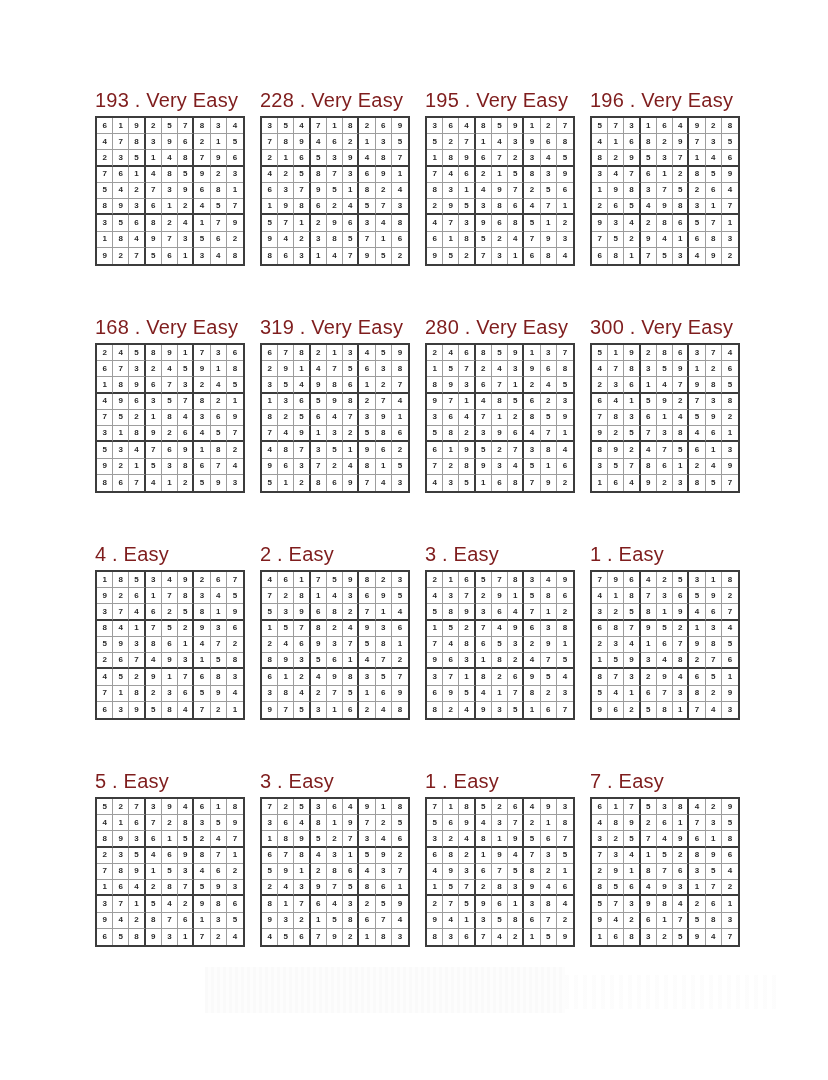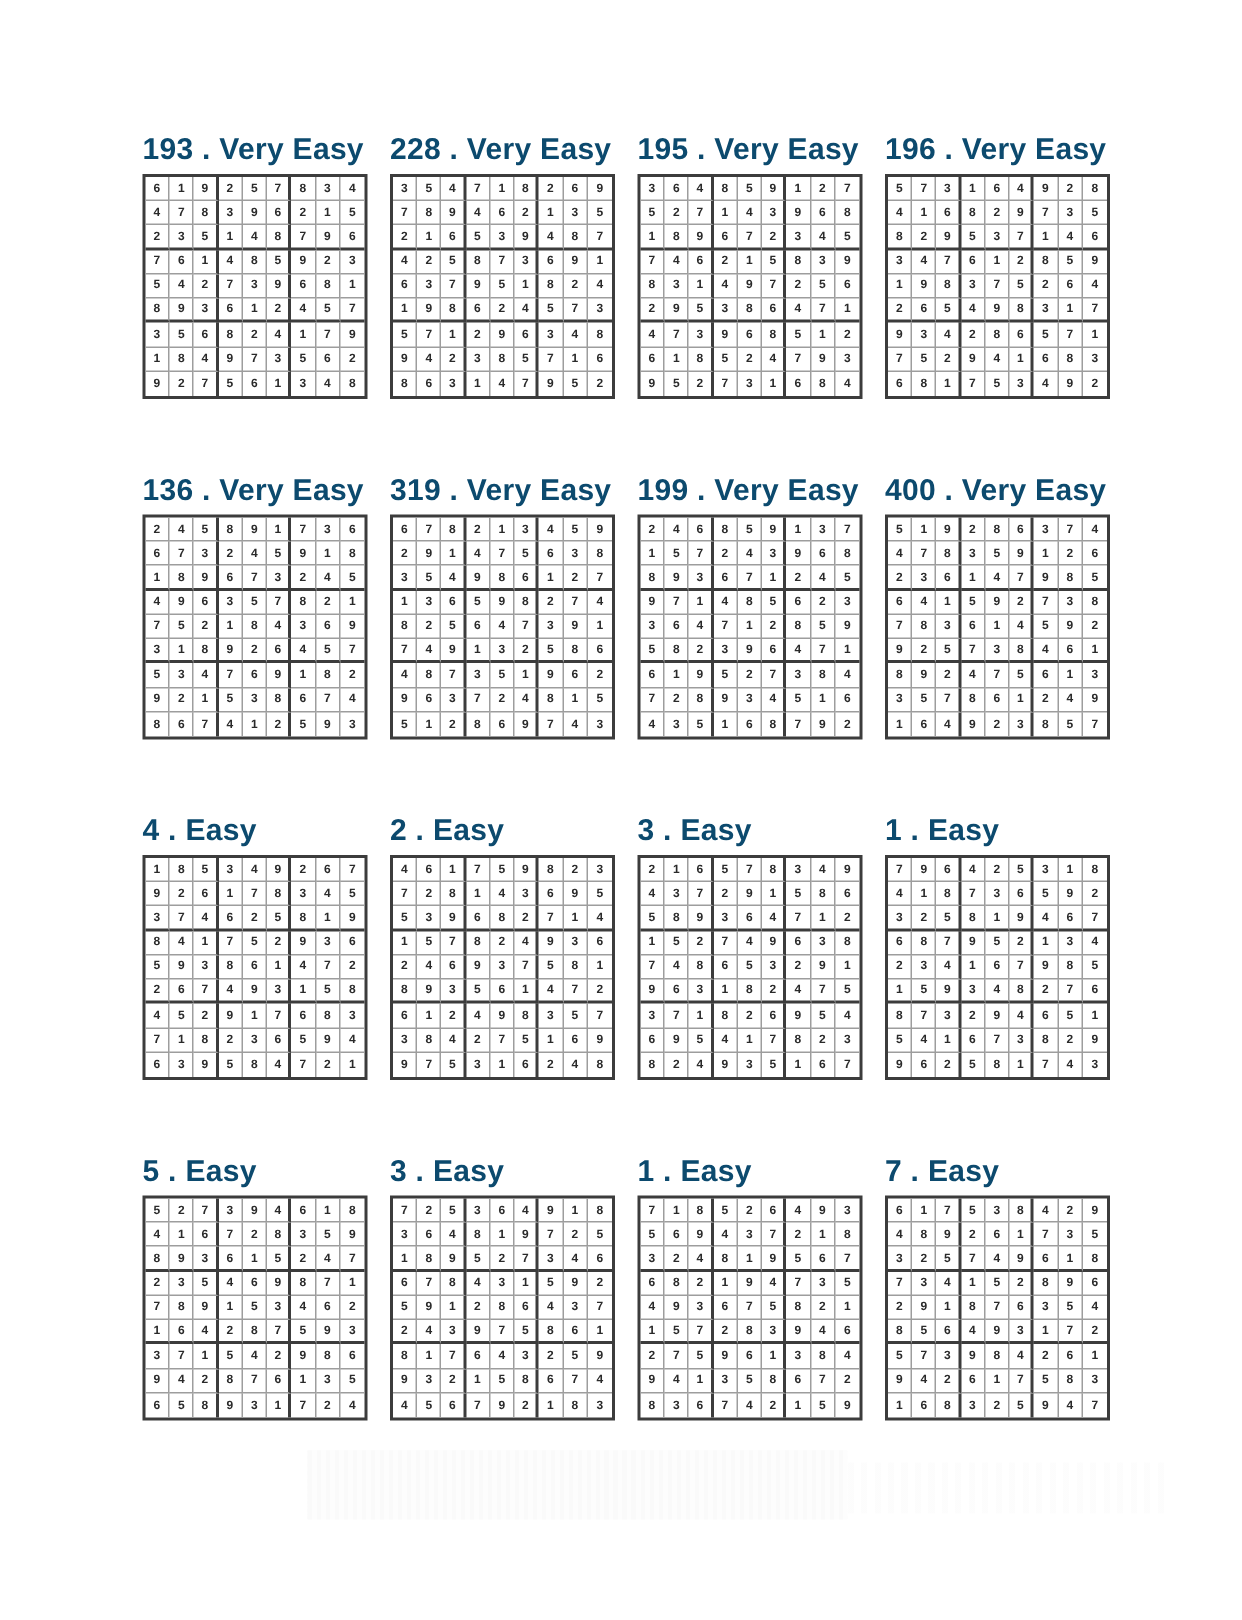--- a/index.html
+++ b/index.html
@@ -21,24 +21,24 @@
     top: 90px;
     display: grid;
     grid-template-columns: repeat(4, 150px);
     column-gap: 15px;
     row-gap: 51px;
   }
   .puzzle { width: 150px; }
   .title {
     margin: 0 0 5px 0;
     font-size: 20px;
-    font-weight: 700;
+    font-weight: 400;
     line-height: 21px;
     letter-spacing: 0.2px;
-    color: #0c4a6e;
+    color: #7f1d1d;
     white-space: nowrap;
   }
   .grid {
     box-sizing: border-box;
     display: grid;
     grid-template-columns: repeat(9, 1fr);
     grid-template-rows: repeat(9, 1fr);
     width: 150px;
     height: 150px;
     border: 2px solid #3c3c3c;
@@ -428,21 +428,21 @@
           <span class="cell edge-b">7</span>
           <span class="cell edge-b">5</span>
           <span class="cell brk-r edge-b">3</span>
           <span class="cell edge-b">4</span>
           <span class="cell edge-b">9</span>
           <span class="cell edge-r edge-b">2</span>
         </div>
     </section>
 
     <section class="puzzle">
-      <h2 class="title">136 . Very Easy</h2>
+      <h2 class="title">168 . Very Easy</h2>
       <div class="grid">
           <span class="cell">2</span>
           <span class="cell">4</span>
           <span class="cell brk-r">5</span>
           <span class="cell">8</span>
           <span class="cell">9</span>
           <span class="cell brk-r">1</span>
           <span class="cell">7</span>
           <span class="cell">3</span>
           <span class="cell edge-r">6</span>
@@ -602,21 +602,21 @@
           <span class="cell edge-b">8</span>
           <span class="cell edge-b">6</span>
           <span class="cell brk-r edge-b">9</span>
           <span class="cell edge-b">7</span>
           <span class="cell edge-b">4</span>
           <span class="cell edge-r edge-b">3</span>
         </div>
     </section>
 
     <section class="puzzle">
-      <h2 class="title">199 . Very Easy</h2>
+      <h2 class="title">280 . Very Easy</h2>
       <div class="grid">
           <span class="cell">2</span>
           <span class="cell">4</span>
           <span class="cell brk-r">6</span>
           <span class="cell">8</span>
           <span class="cell">5</span>
           <span class="cell brk-r">9</span>
           <span class="cell">1</span>
           <span class="cell">3</span>
           <span class="cell edge-r">7</span>
@@ -689,21 +689,21 @@
           <span class="cell edge-b">1</span>
           <span class="cell edge-b">6</span>
           <span class="cell brk-r edge-b">8</span>
           <span class="cell edge-b">7</span>
           <span class="cell edge-b">9</span>
           <span class="cell edge-r edge-b">2</span>
         </div>
     </section>
 
     <section class="puzzle">
-      <h2 class="title">400 . Very Easy</h2>
+      <h2 class="title">300 . Very Easy</h2>
       <div class="grid">
           <span class="cell">5</span>
           <span class="cell">1</span>
           <span class="cell brk-r">9</span>
           <span class="cell">2</span>
           <span class="cell">8</span>
           <span class="cell brk-r">6</span>
           <span class="cell">3</span>
           <span class="cell">7</span>
           <span class="cell edge-r">4</span>

